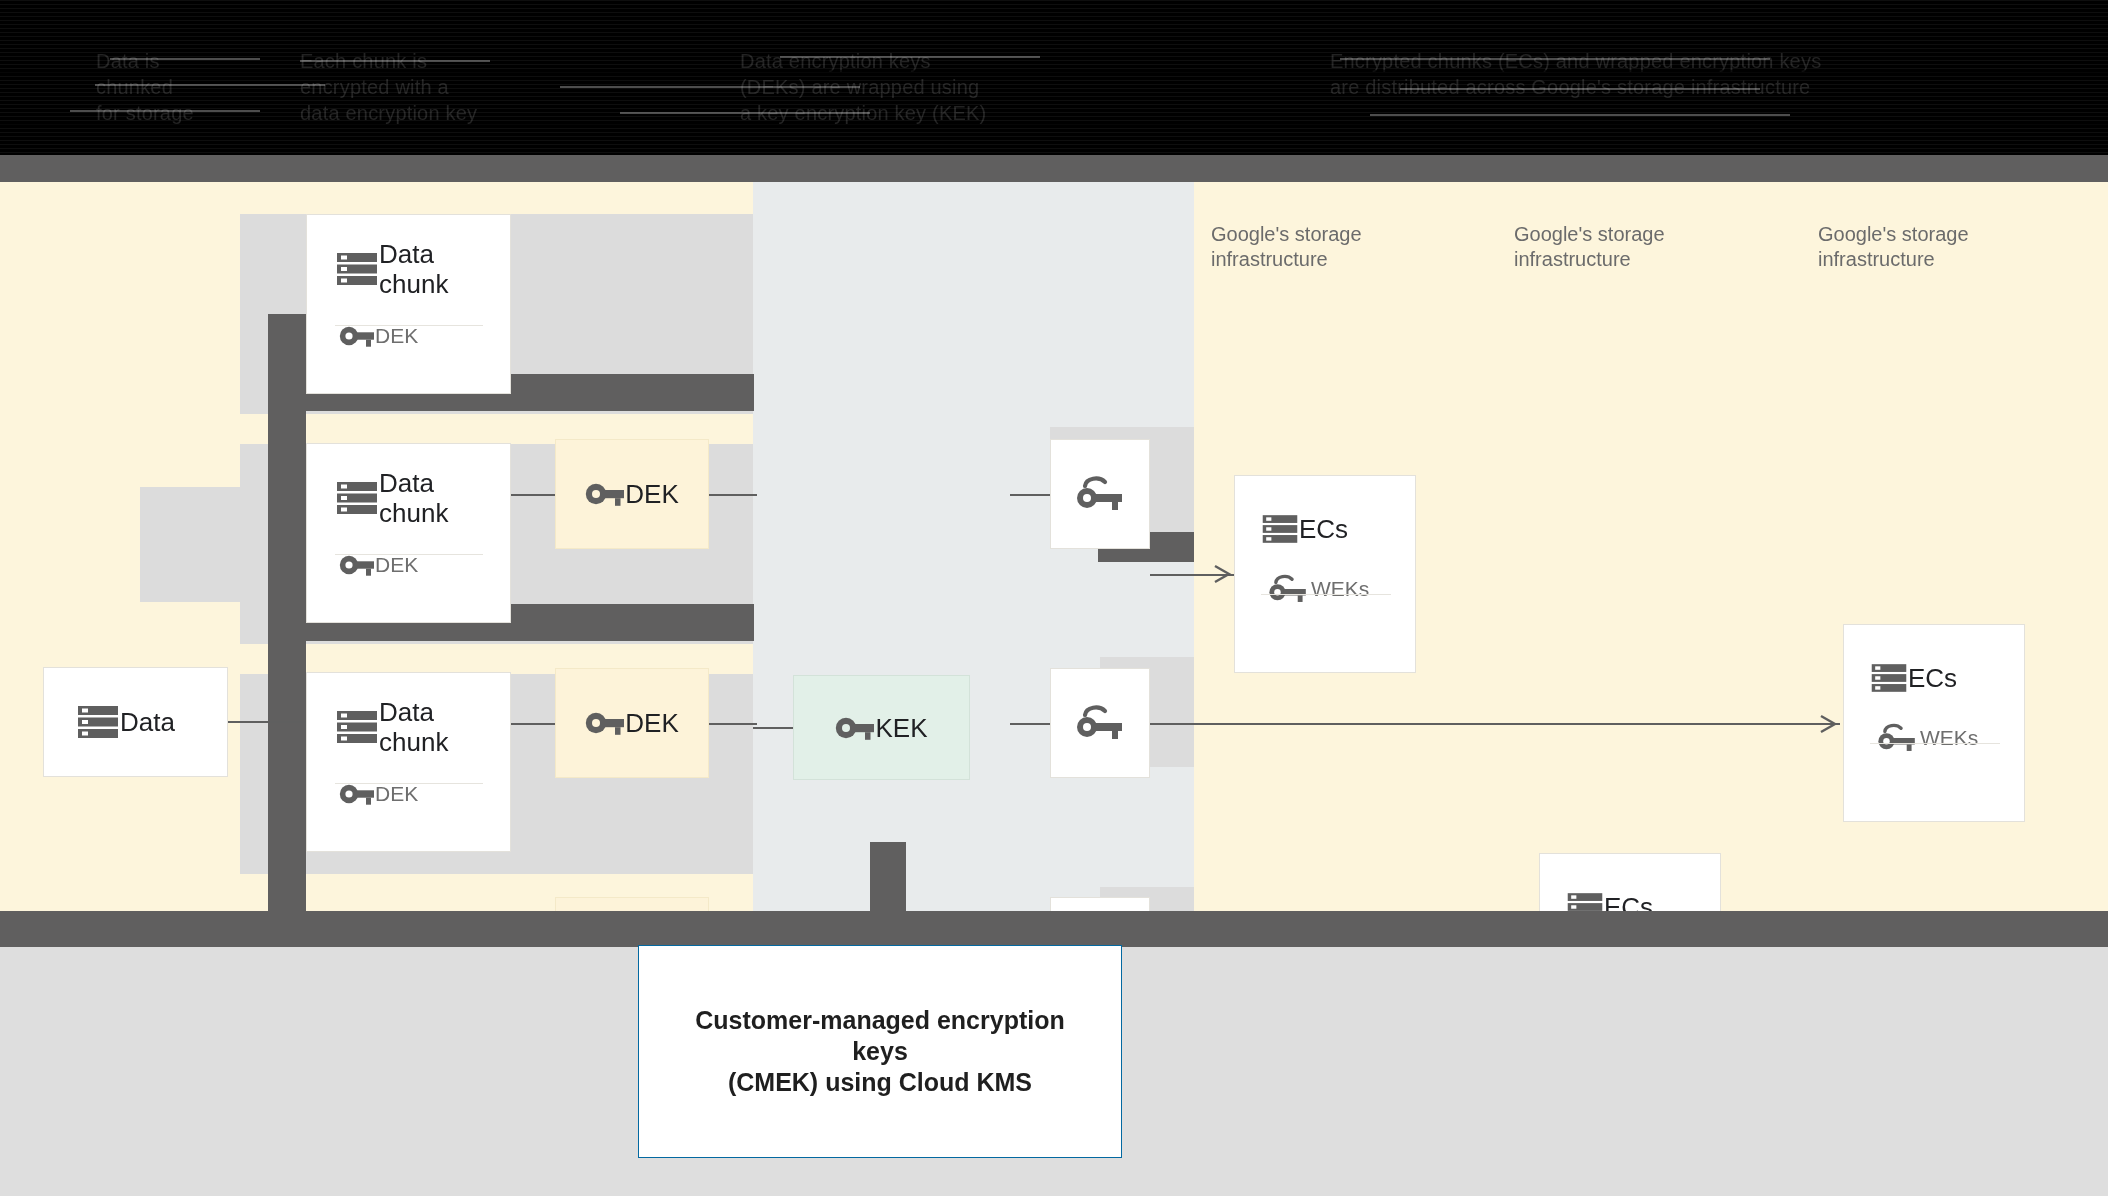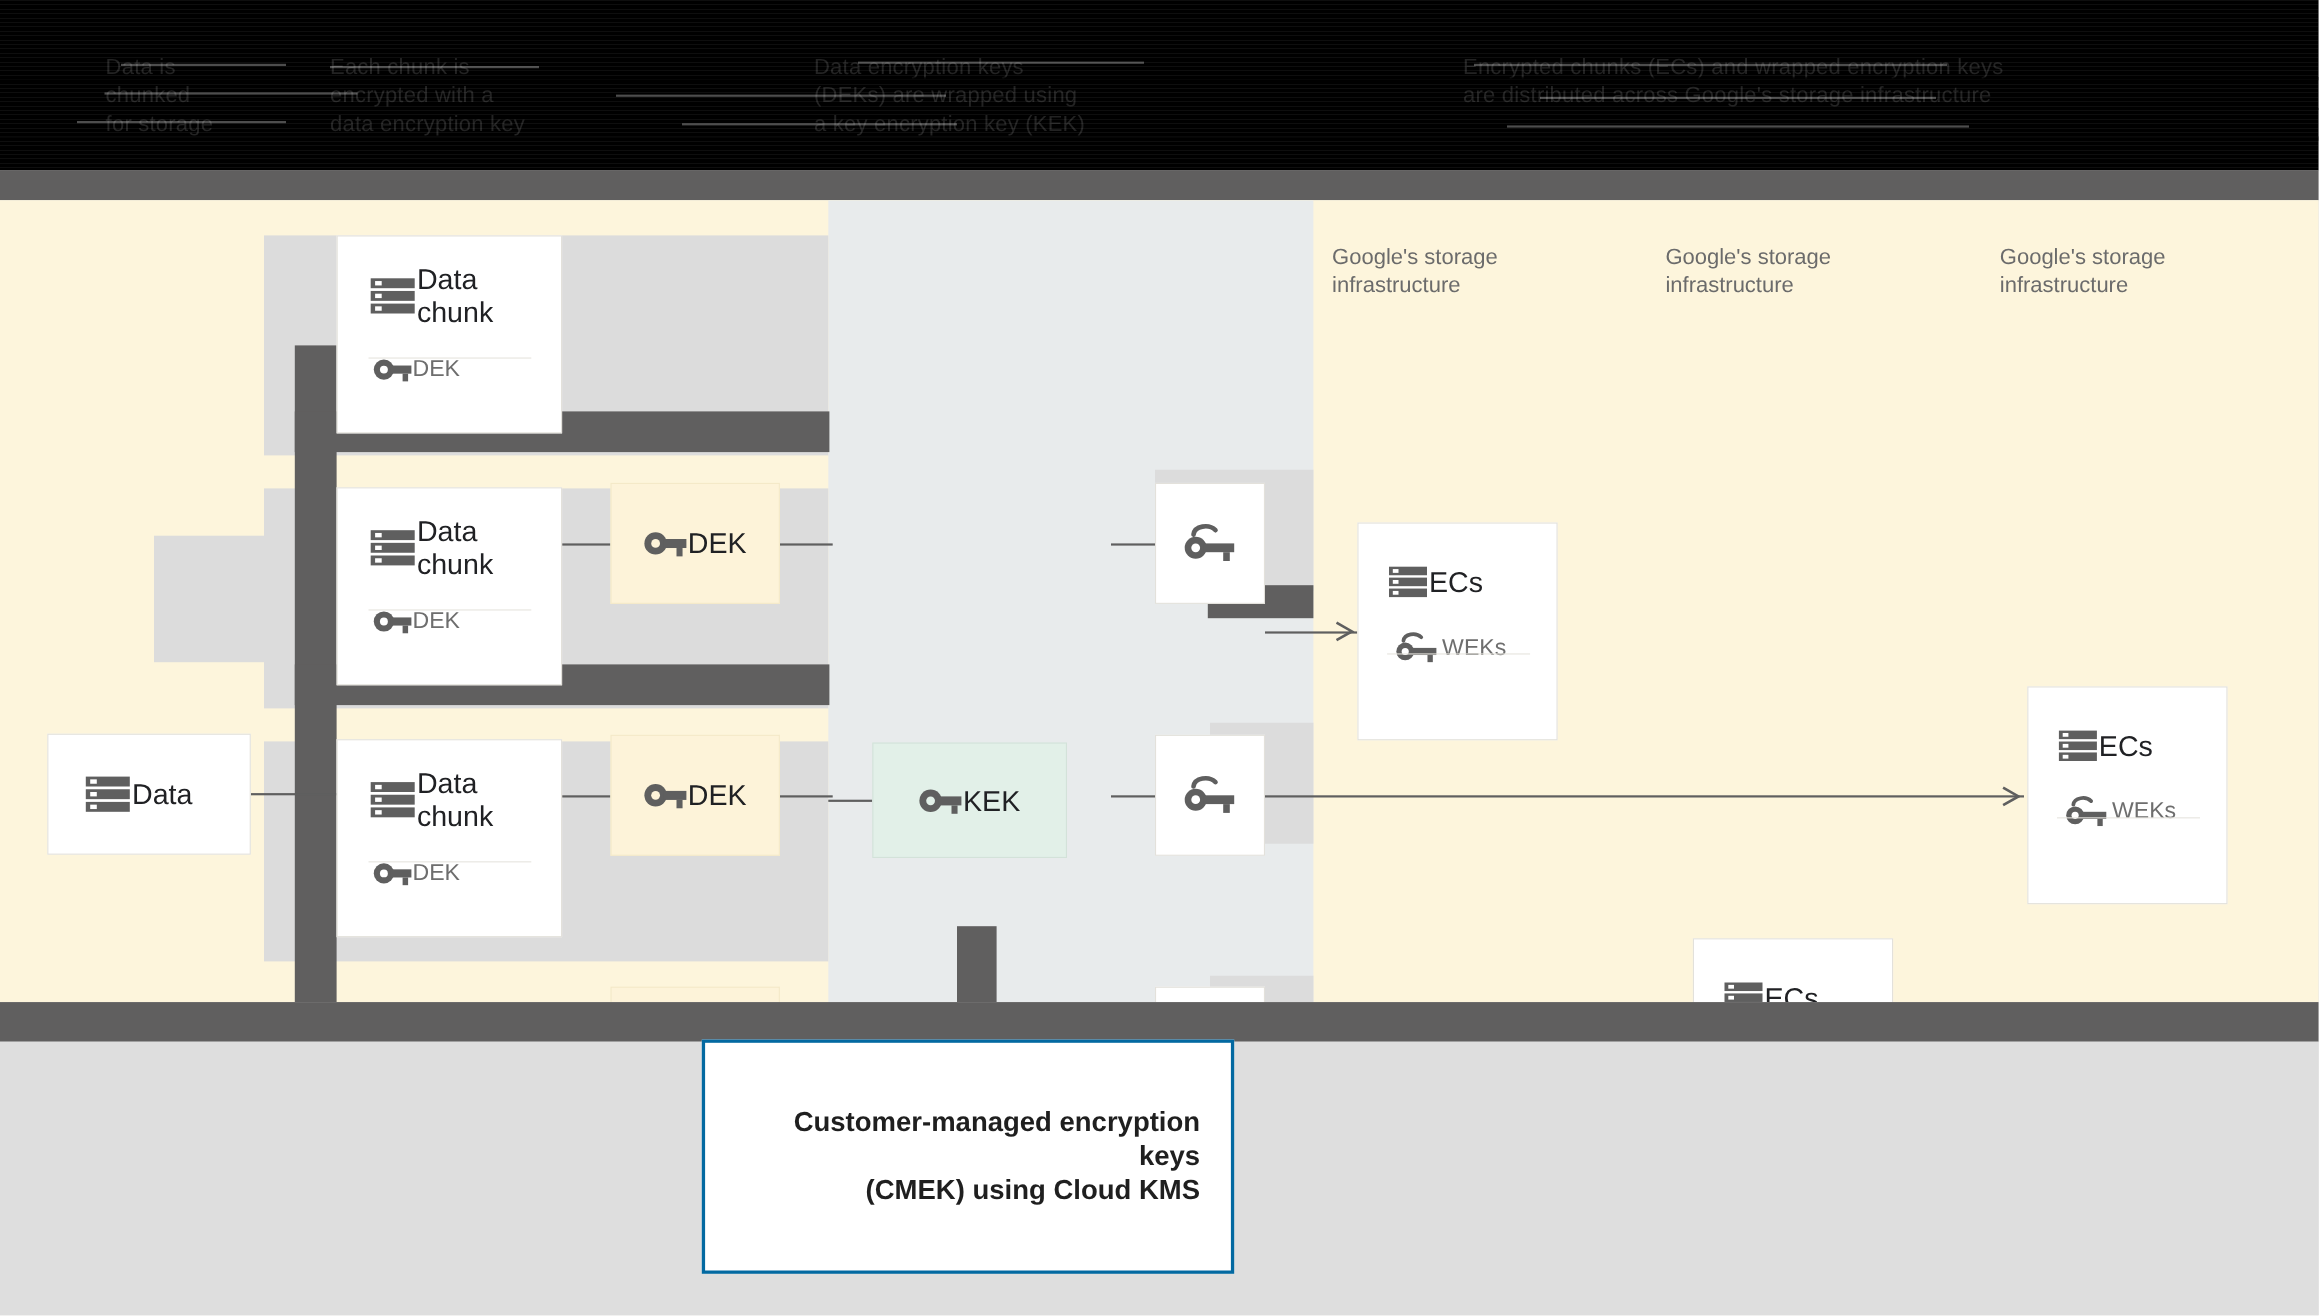--- a/index.html
+++ b/index.html
@@ -142,25 +142,25 @@
     background:#605F5F;
   }
   .botarea{
     position:absolute; left:0; top:947px; width:2108px; height:249px;
     background:#DEDEDE;
   }
   .caption{
     position:absolute;
     left:638px; top:945px; width:484px; height:213px;
     background:#fff;
-    border:3px solid #0369a1;
+    border:1px solid #0369a1;
     box-sizing:border-box;
     display:flex; 
     align-items:center; justify-content:center;
-    text-align:right;
+    text-align:center;
     padding:0 28px;
   }
   .cap-t{
     font-size:25px; font-weight:bold; color:#1F1F1F;
     line-height:31px; white-space:pre-line;
   }
   .cap-b{
     margin-top:26px;
     font-size:25px; color:#1F1F1F; line-height:31px;
     white-space:pre-line;

